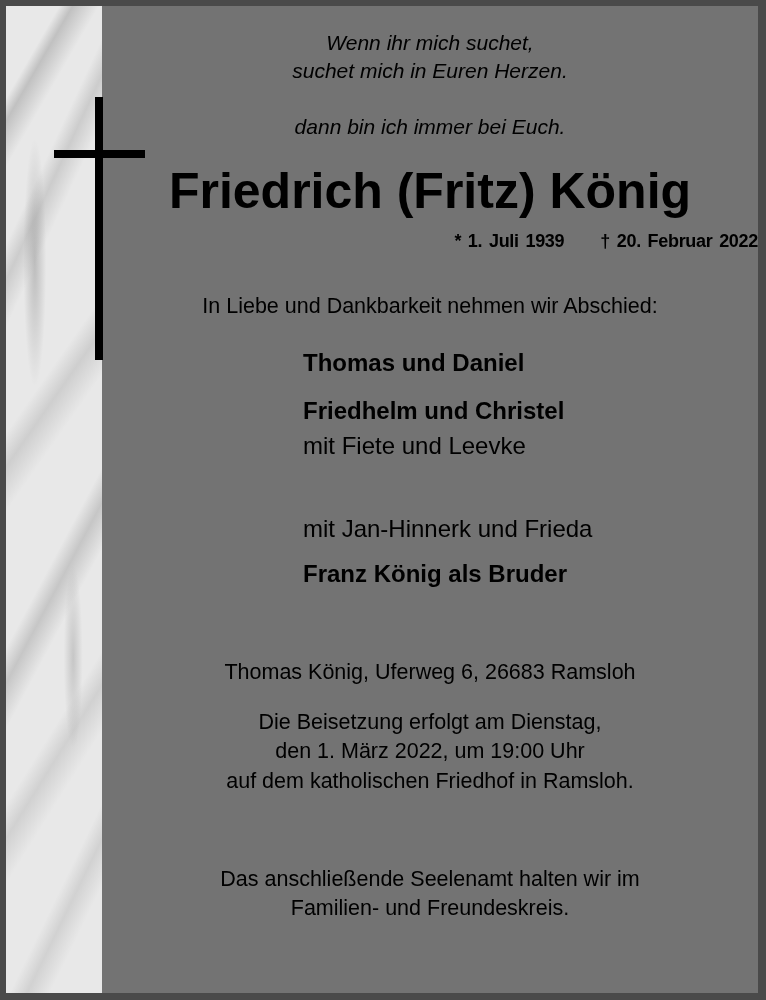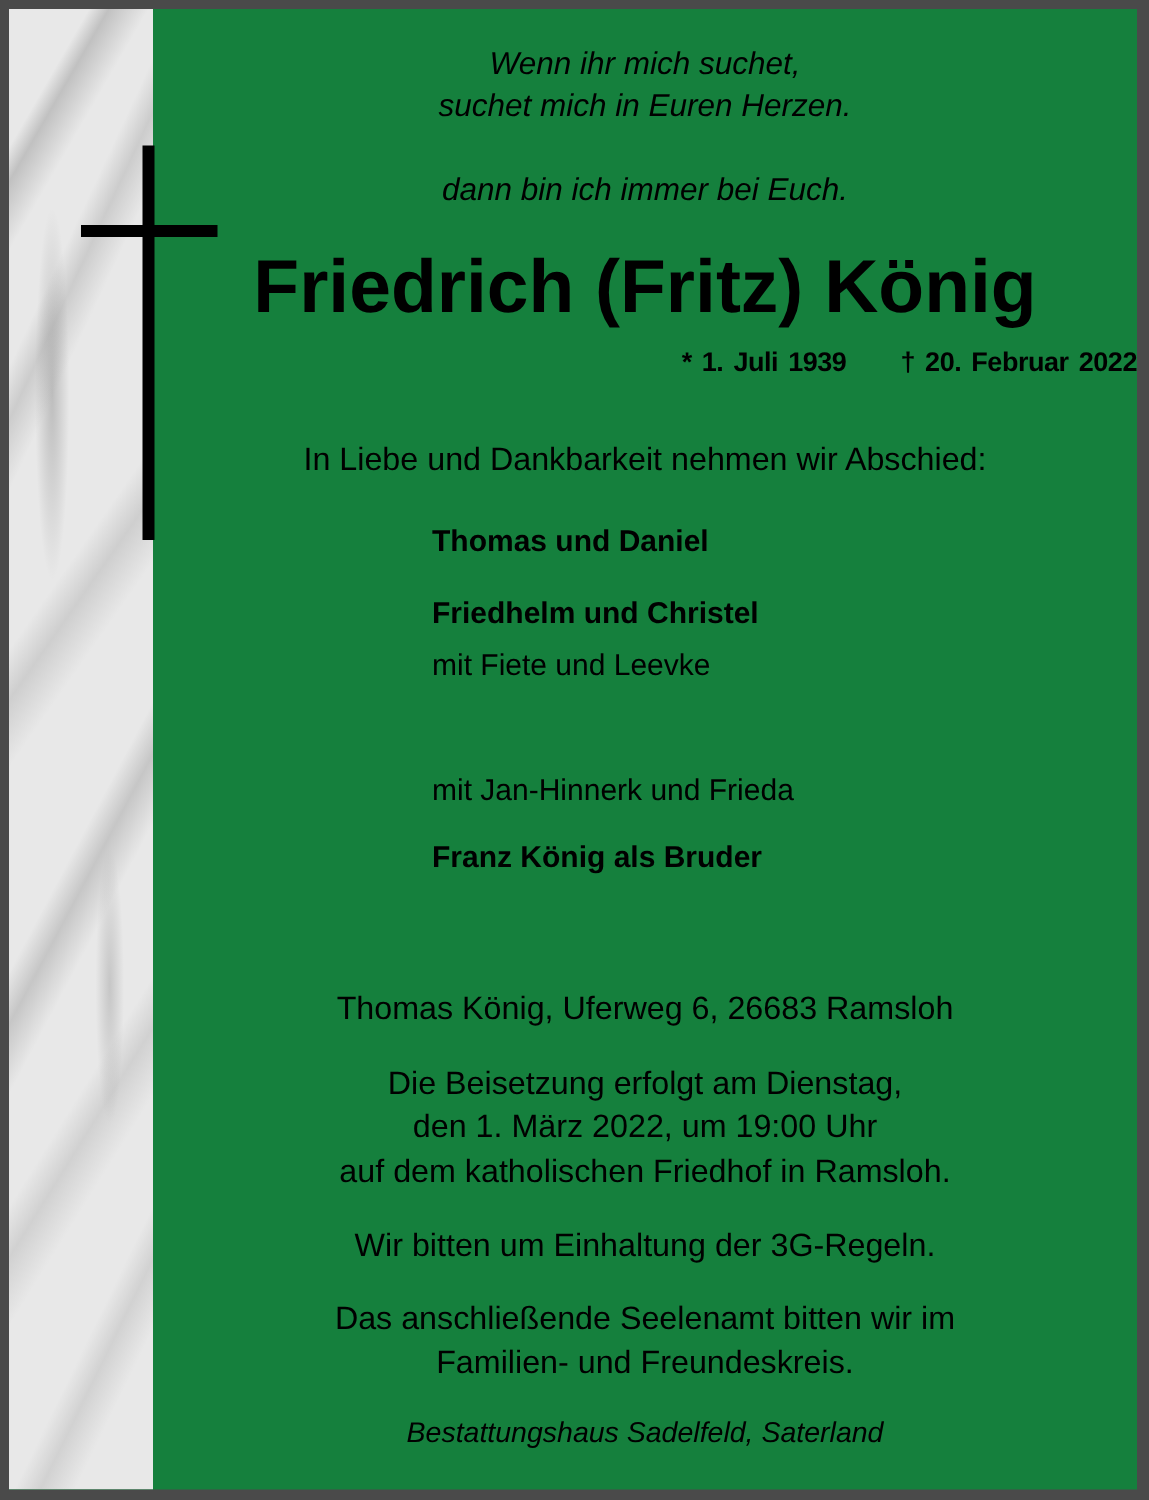--- a/index.html
+++ b/index.html
@@ -1,39 +1,39 @@
 <!DOCTYPE html>
 <html><head>
 <meta charset="utf-8">
 <style>
   html, body { margin:0; padding:0; }
   body { width:766px; height:1000px; background:#4a4a4a; position:relative; overflow:hidden;
          font-family:"Liberation Sans", sans-serif; color:#000; }
-  .card { position:absolute; left:6px; top:6px; width:752px; height:987px; background:#15803d; overflow:hidden; }
+  .card { position:absolute; left:6px; top:6px; width:752px; height:987px; background:#737373; overflow:hidden; }
   .marble { position:absolute; left:0; top:0; width:96px; height:987px;
     background:
       linear-gradient(120deg, transparent 0 8%, rgba(120,120,120,.35) 10%, transparent 14% 100%),
       linear-gradient(115deg, transparent 0 20%, rgba(140,140,140,.30) 23%, transparent 27% 100%),
       linear-gradient(125deg, transparent 0 38%, rgba(130,130,130,.25) 41%, transparent 45% 100%),
       linear-gradient(118deg, transparent 0 55%, rgba(120,120,120,.30) 58%, transparent 62% 100%),
       linear-gradient(122deg, transparent 0 70%, rgba(140,140,140,.25) 73%, transparent 77% 100%),
       linear-gradient(116deg, transparent 0 84%, rgba(130,130,130,.22) 87%, transparent 91% 100%),
       radial-gradient(ellipse at 30% 26%, rgba(110,110,110,.35), transparent 12%),
       radial-gradient(ellipse at 70% 66%, rgba(120,120,120,.30), transparent 10%),
       #e8e8e8;
   }
   .cross-v { position:absolute; left:89px; top:91px; width:8px; height:263px; background:#000; }
   .cross-h { position:absolute; left:48px; top:144px; width:91px; height:8px; background:#000; }
   .line { position:absolute; white-space:nowrap; line-height:1; }
   .center { left:96px; width:656px; text-align:center; }
   .poem { font-size:21px; font-style:italic; }
   .title { font-size:50px; font-weight:bold; }
   .dates { font-size:18px; font-weight:bold; letter-spacing:-0.3px; word-spacing:2px;text-align:right; }
   .body { font-size:21.5px; }
-  .fam { left:282px; font-size:20px; }
+  .fam { left:297px; font-size:24px; }
   .fam.b { font-weight:bold; }
   .foot { font-size:19px; font-style:italic; }
   .gap { display:inline-block; width:36px; }
 </style>
 </head>
 <body>
 
 <div class="card">
   <div class="marble"></div>
   <div class="cross-v"></div>
@@ -56,19 +56,17 @@
   <div class="line fam" style="top:428px">mit Fiete und Leevke</div>
   <div class="line fam" style="top:511px">mit Jan-Hinnerk und Frieda</div>
   <div class="line fam b" style="top:556px">Franz König als Bruder</div>
 
   <div class="line center body" style="top:656px">Thomas König, Uferweg 6, 26683 Ramsloh</div>
 
   <div class="line center body" style="top:706px">Die Beisetzung erfolgt am Dienstag,</div>
   <div class="line center body" style="top:735px">den 1. März 2022, um 19:00 Uhr</div>
   <div class="line center body" style="top:765px">auf dem katholischen Friedhof in Ramsloh.</div>
 
-  <div class="line center body" style="top:814px">Wir bitten um Einhaltung der 3G-Regeln.</div>
 
-  <div class="line center body" style="top:863px">Das anschließende Seelenamt bitten wir im</div>
+  <div class="line center body" style="top:863px">Das anschließende Seelenamt halten wir im</div>
   <div class="line center body" style="top:892px">Familien- und Freundeskreis.</div>
 
-  <div class="line center foot" style="top:940px">Bestattungshaus Sadelfeld, Saterland</div>
 </div>
 
 </body></html>

